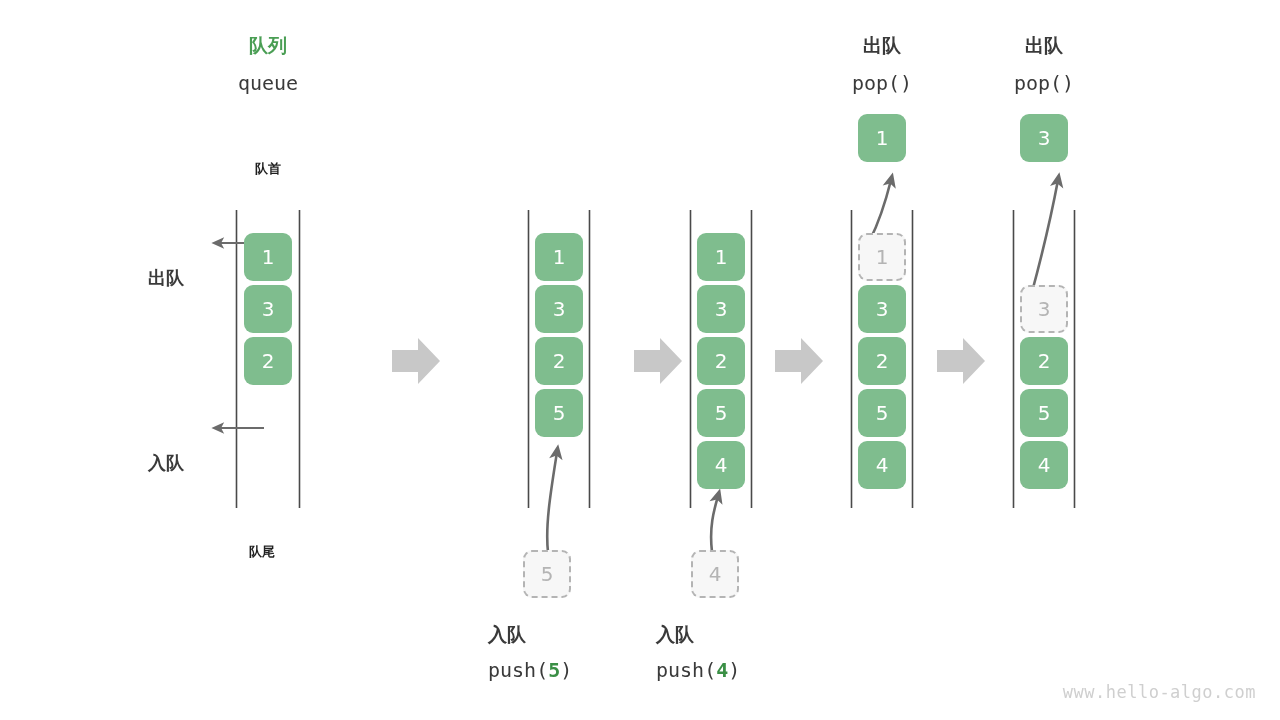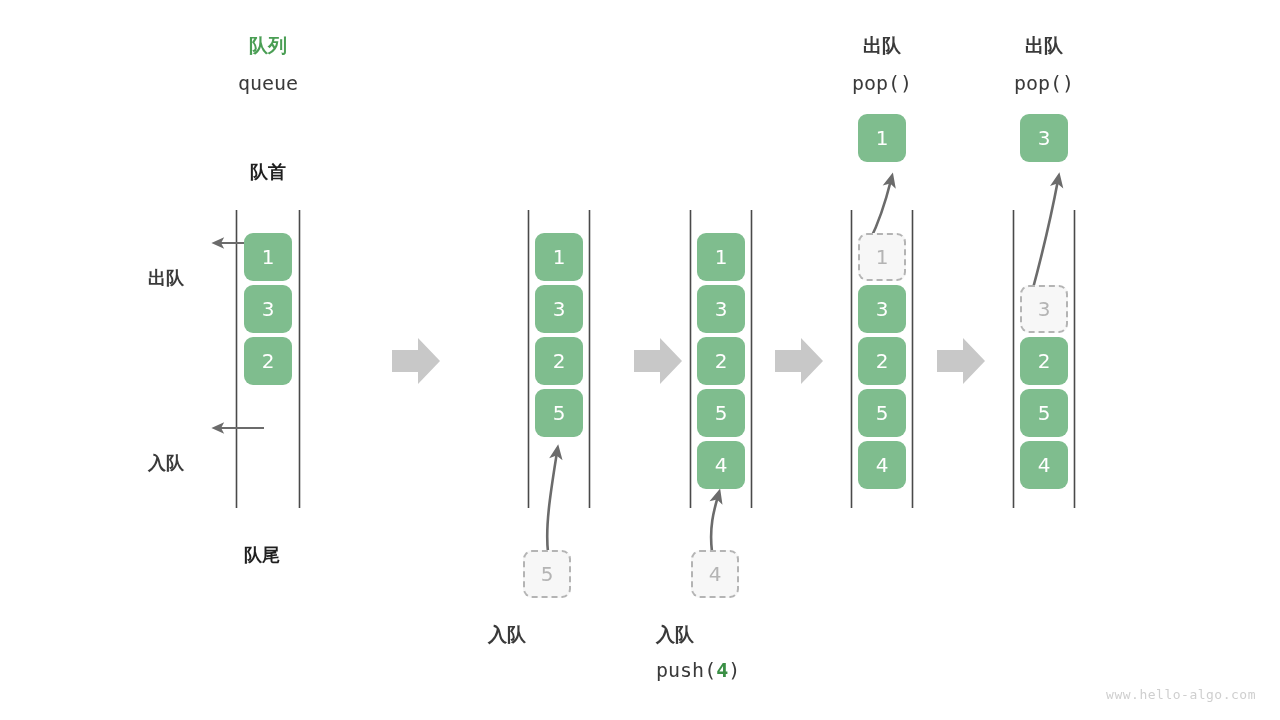--- a/index.html
+++ b/index.html
@@ -43,28 +43,28 @@
     font-family:"DejaVu Sans Mono","Liberation Mono",monospace;
   }
   .hd-mono .num{color:#3a8f45;font-weight:bold;}
 
   .side-label{
     position:absolute;font-size:18px;font-weight:bold;color:#3a3a3a;
     font-family:"DejaVu Sans","Liberation Sans",sans-serif;
     white-space:nowrap;
   }
   .pos-label{
-    position:absolute;font-size:18px;font-weight:bold;color:#1f1f1f;
+    position:absolute;font-size:13px;font-weight:bold;color:#1f1f1f;
     font-family:"DejaVu Sans","Liberation Sans",sans-serif;
     white-space:nowrap;text-align:center;
   }
 
   .watermark{
     position:absolute;right:24px;bottom:18px;
-    font-size:13px;color:#cfcfcf;letter-spacing:.5px;
+    font-size:17px;color:#cfcfcf;letter-spacing:.5px;
     font-family:"DejaVu Sans Mono","Liberation Mono",monospace;
   }
   svg.ov{position:absolute;left:0;top:0;width:1280px;height:720px;pointer-events:none;}
 </style>
 </head>
 <body>
 
 <div id="stage">
 
   <svg class="ov" viewBox="0 0 1280 720">
@@ -146,20 +146,21 @@
   <div class="cell" style="left:244px;top:337px;">2</div>
 
   <div class="cell" style="left:535px;top:233px;">1</div>
   <div class="cell" style="left:535px;top:285px;">3</div>
   <div class="cell" style="left:535px;top:337px;">2</div>
   <div class="cell" style="left:535px;top:389px;">5</div>
 
   <div class="cell ghost" style="left:523px;top:550px;">5</div>
 
   <div class="hd hd-cn" style="left:488px;top:622px;width:150px;text-align:left;">入队</div>
+  <div class="hd hd-mono" style="left:488px;top:658px;width:200px;text-align:left;"><span>push(</span><span class="num">5</span><span>)</span></div>
 
   <div class="cell" style="left:697px;top:233px;">1</div>
   <div class="cell" style="left:697px;top:285px;">3</div>
   <div class="cell" style="left:697px;top:337px;">2</div>
   <div class="cell" style="left:697px;top:389px;">5</div>
   <div class="cell" style="left:697px;top:441px;">4</div>
 
   <div class="cell ghost" style="left:691px;top:550px;">4</div>
 
   <div class="hd hd-cn" style="left:656px;top:622px;width:150px;text-align:left;">入队</div>

